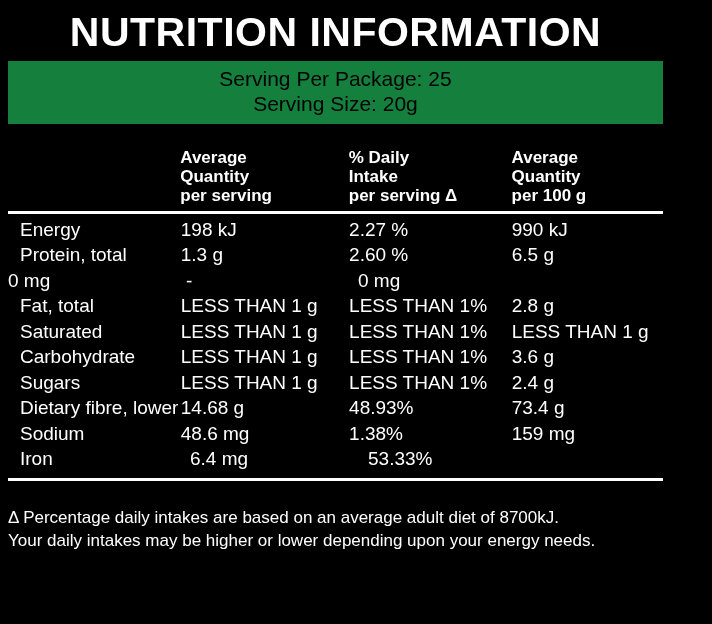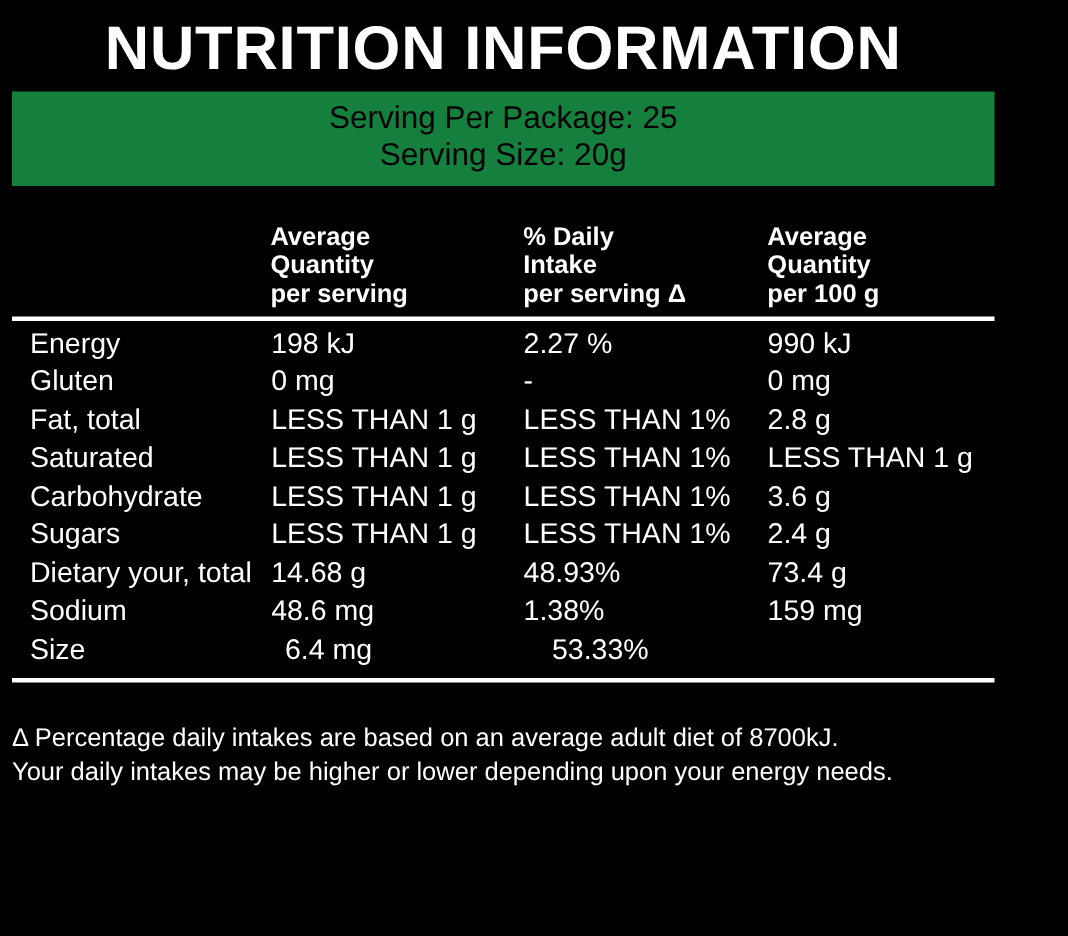--- a/index.html
+++ b/index.html
@@ -129,21 +129,26 @@
   </div>
 
   <div class="rows" id="rows-container">
       <div class="row">
         <div class="cell c-name label">Energy</div>
         <div class="cell c-serve">198 kJ</div>
         <div class="cell c-daily">2.27 %</div>
         <div class="cell c-100">990 kJ</div>
       </div>
       <div class="row">
-        <div class="cell c-name label">Gluten</div>
+        <div class="cell c-name label">Protein, total</div>
+        <div class="cell c-serve">1.3 g</div>
+        <div class="cell c-daily">2.60 %</div>
+        <div class="cell c-100">6.5 g</div>
+      </div>
+      <div class="row">
         <div class="cell c-serve">0 mg</div>
         <div class="cell c-daily">-</div>
         <div class="cell c-100">0 mg</div>
       </div>
       <div class="row">
         <div class="cell c-name label">Fat, total</div>
         <div class="cell c-serve">LESS THAN 1 g</div>
         <div class="cell c-daily">LESS THAN 1%</div>
         <div class="cell c-100">2.8 g</div>
       </div>
@@ -159,33 +164,33 @@
         <div class="cell c-daily">LESS THAN 1%</div>
         <div class="cell c-100">3.6 g</div>
       </div>
       <div class="row">
         <div class="cell c-name label">Sugars</div>
         <div class="cell c-serve">LESS THAN 1 g</div>
         <div class="cell c-daily">LESS THAN 1%</div>
         <div class="cell c-100">2.4 g</div>
       </div>
       <div class="row">
-        <div class="cell c-name label">Dietary your, total</div>
+        <div class="cell c-name label">Dietary fibre, lower</div>
         <div class="cell c-serve">14.68 g</div>
         <div class="cell c-daily">48.93%</div>
         <div class="cell c-100">73.4 g</div>
       </div>
       <div class="row">
         <div class="cell c-name label">Sodium</div>
         <div class="cell c-serve">48.6 mg</div>
         <div class="cell c-daily">1.38%</div>
         <div class="cell c-100">159 mg</div>
       </div>
       <div class="row">
-        <div class="cell c-name label">Size</div>
+        <div class="cell c-name label">Iron</div>
         <div class="cell c-serve">6.4 mg</div>
         <div class="cell c-daily">53.33%</div>
       </div>
     </div>
 
   <div class="footnote">
     <div>Δ Percentage daily intakes are based on an average adult diet of 8700kJ.</div>
     <div>Your daily intakes may be higher or lower depending upon your energy needs.</div>
   </div>
 

